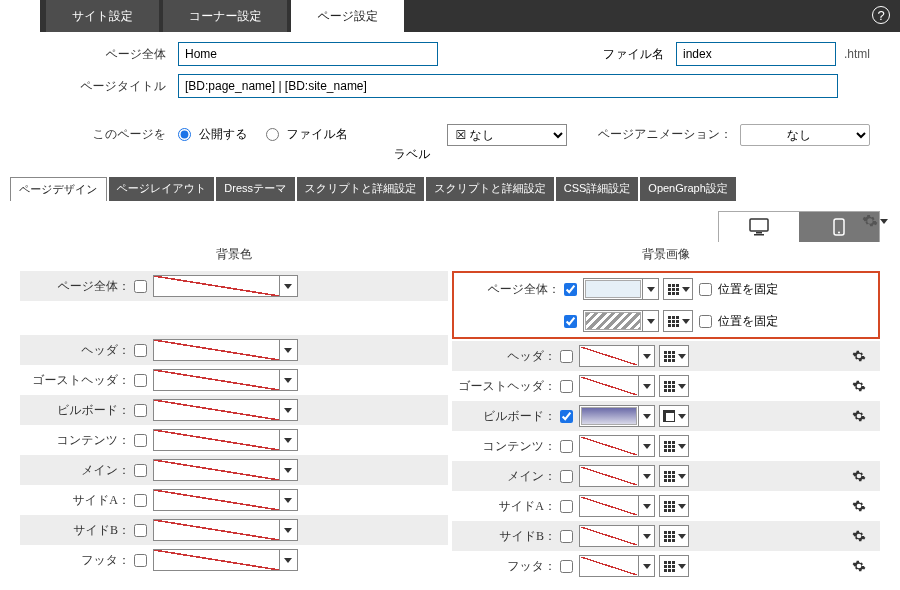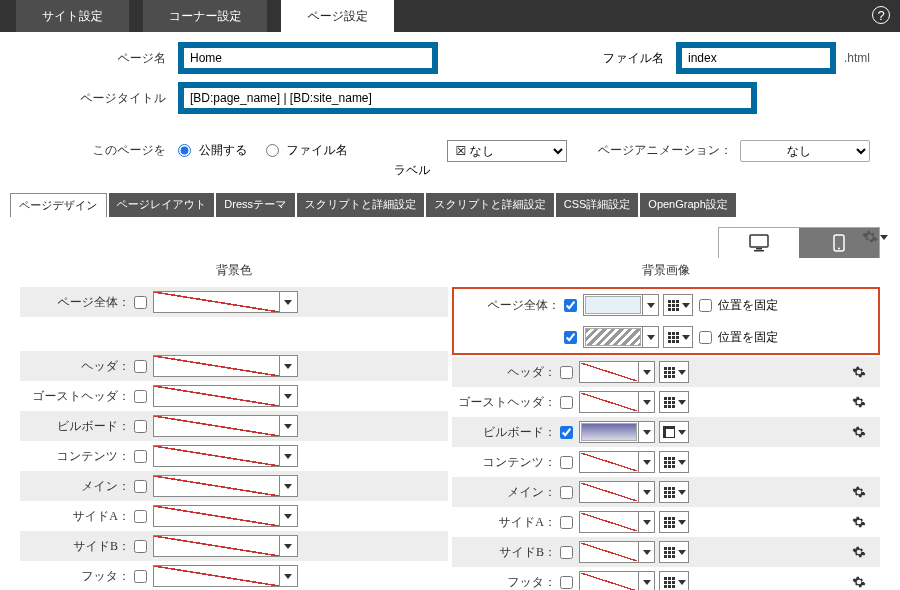--- a/index.html
+++ b/index.html
@@ -1,33 +1,33 @@
 <!DOCTYPE html>
 <html><head>
 <meta charset="utf-8">
 <style>
 * { box-sizing: border-box; margin: 0; padding: 0; font-family: "Hiragino Sans", "Meiryo", sans-serif; font-size: 12px; }
 body { background: #fff; width: 900px; height: 590px; overflow: hidden; }
 
 
-.topbar { background: #333; height: 32px; display: flex; align-items: stretch; gap: 14px; padding-left: 16px; position: relative; }
+.topbar { background: #333; height: 32px; display: flex; align-items: stretch; gap: 4px; padding-left: 6px; position: relative; margin-left: 40px; }
 .toptab { color: #fff; padding: 0 26px; display: flex; align-items: center; cursor: pointer; background: #4d4d4d; }
 .toptab.active { background: #fff; color: #222; }
 .help { position: absolute; right: 10px; top: 6px; color: #fff; border: 1.5px solid #fff; border-radius: 50%; width: 18px; height: 18px; display: flex; align-items: center; justify-content: center; font-size: 13px; cursor: pointer; }
 
 
 .form { padding: 10px 30px 6px 30px; }
 .frow { display: flex; align-items: center; margin-bottom: 8px; gap: 8px; }
 .flabel { width: 140px; text-align: right; color: #333; padding-right: 4px; }
-.finput { border: 6px solid #0369a1; padding: 10px 6px; font-size: 12px; height: 24px; }
+.finput { border: 1px solid #0369a1; padding: 10px 6px; font-size: 12px; height: 24px; }
 .page-name-input { width: 260px; }
 .flabel2 { width: auto; margin-left: auto; padding-right: 4px; }
 .file-input { width: 160px; }
 .htmlext { color: #555; }
-.title-input { width: 579px; }
+.title-input { width: 660px; }
 .radio-row input[type=radio] { accent-color: #1a73e8; }
 .radio-row label { margin-right: 10px; }
 .label-select { width: 120px; height: 22px; border: 1px solid #888; background: #fff; font-size: 12px; padding: 0 4px; position: relative; }
 .anim-label { margin-left: auto; color: #333; }
 .anim-select { width: 130px; height: 22px; border: 1px solid #aaa; border-radius: 2px; text-align: center; background: #fff; }
 
 
 .subtabs { display: flex; padding: 0 10px; gap: 2px; }
 .subtab { background: #555; color: #fff; padding: 4px 8px; font-size: 11px; cursor: pointer; }
 .subtab.active { background: #fff; color: #222; border: 1px solid #888; border-bottom: none; text-align: center; }
@@ -81,21 +81,21 @@
 
 <div class="topbar">
   <div class="toptab">サイト設定</div>
   <div class="toptab">コーナー設定</div>
   <div class="toptab active">ページ設定</div>
   <div class="help">?</div>
 </div>
 
 <div class="form">
   <div class="frow">
-    <div class="flabel">ページ名</div>
+    <div class="flabel">ページ全体</div>
     <input class="finput page-name-input" value="Home" style="">
     <div class="flabel2">ファイル名</div>
     <input class="finput file-input" value="index" style="">
     <span class="htmlext">.html</span>
   </div>
   <div class="frow">
     <div class="flabel">ページタイトル</div>
     <input class="finput title-input" value="[BD:page_name] | [BD:site_name]" style="">
   </div>
   <div class="frow radio-row">

